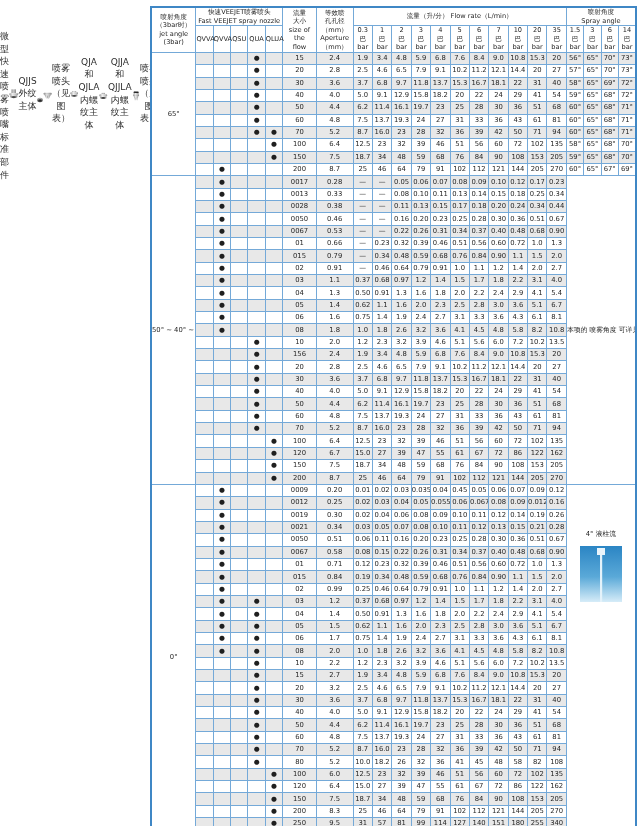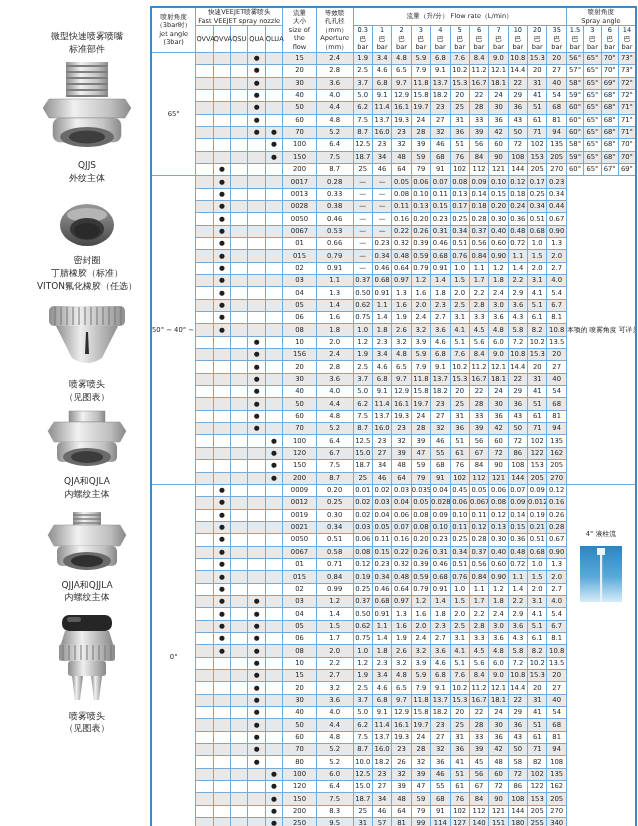--- a/index.html
+++ b/index.html
@@ -1,20 +1,20 @@
 <!DOCTYPE html>
 <html><head>
 <meta charset="utf-8">
 <style>
   html,body{margin:0;padding:0}
   body{width:638px;height:826px;background:#ffffff;position:relative;overflow:hidden;
        font-family:"DejaVu Sans","Liberation Sans",sans-serif;color:#2d2d2d}
 
   
-  .sidebar{position:absolute;left:8px;top:0;width:158px;display:flex;flex-direction:column;
+  .sidebar{position:absolute;left:0;top:0;width:158px;display:flex;flex-direction:row;
            align-items:center;text-align:center}
   .cap{font-size:9px;line-height:1.4;white-space:pre-line;color:#2e2e2e}
   .m-t30{margin-top:30px}.m-t6{margin-top:6px}.m-t10{margin-top:10px}.m-t18{margin-top:18px}.m-t26{margin-top:26px}
 
   
   .tablewrap{position:absolute;left:150px;top:6px;width:488px}
   table.spec{border-collapse:collapse;table-layout:fixed;width:487px;border:2px solid #3f87c5}
   .spec th,.spec td{border:1px solid #74a9d8;text-align:center;vertical-align:middle;padding:0;font-weight:normal}
   .spec thead th{font-size:6.6px;line-height:1.3;white-space:pre-line;color:#1f1f1f;background:#fff}
   .spec tbody td{height:11.35px;font-size:6.8px;line-height:1;white-space:nowrap;overflow:hidden;color:#1f1f1f}
@@ -66,23 +66,20 @@
       <linearGradient id="g2" x1="0" y1="0" x2="0" y2="1">
         <stop offset="0" stop-color="#9a9a9a"></stop>
           <stop offset="1" stop-color="#474747"></stop>
       </linearGradient>
     </defs>
     <ellipse cx="29" cy="23" rx="27" ry="21" fill="url(#g2)"></ellipse>
     <ellipse cx="29" cy="13" rx="20" ry="7" fill="#b5b5b5"></ellipse>
     <ellipse cx="29" cy="27" rx="17" ry="11" fill="#383838"></ellipse>
     <ellipse cx="29" cy="29" rx="13" ry="8" fill="#2a2a2a"></ellipse>
   </svg>
-  <div class="cap m-t6">密封圈
-丁腈橡胶（标准）
-VITON氟化橡胶（任选）</div>
 
   <svg class="m-t10" width="90" height="70" viewBox="0 0 90 70">
     <defs>
       <linearGradient id="g3" x1="0" y1="0" x2="1" y2="0">
         <stop offset="0" stop-color="#8f8f8f"></stop>
           <stop offset="0.4" stop-color="#ededed"></stop>
         <stop offset="1" stop-color="#8f8f8f"></stop>
       </linearGradient>
     </defs>
     <rect x="7" y="4" width="76" height="20" rx="5" fill="url(#g3)"></rect>
@@ -1077,21 +1074,21 @@
           <td class="dot">●</td>
           <td class="dot"></td>
           <td class="dot"></td>
           <td class="dot"></td>
           <td class="flow">0012</td>
           <td class="ap">0.25</td>
           <td class="rate">0.02</td>
           <td class="rate">0.03</td>
           <td class="rate">0.04</td>
           <td class="rate">0.05</td>
-          <td class="rate">0.028</td>
+          <td class="rate">0.055</td>
           <td class="rate">0.06</td>
           <td class="rate">0.067</td>
           <td class="rate">0.08</td>
           <td class="rate">0.09</td>
           <td class="rate">0.012</td>
           <td class="rate">0.16</td>
         </tr>
         <tr>
           <td class="dot"></td>
           <td class="dot">●</td>

